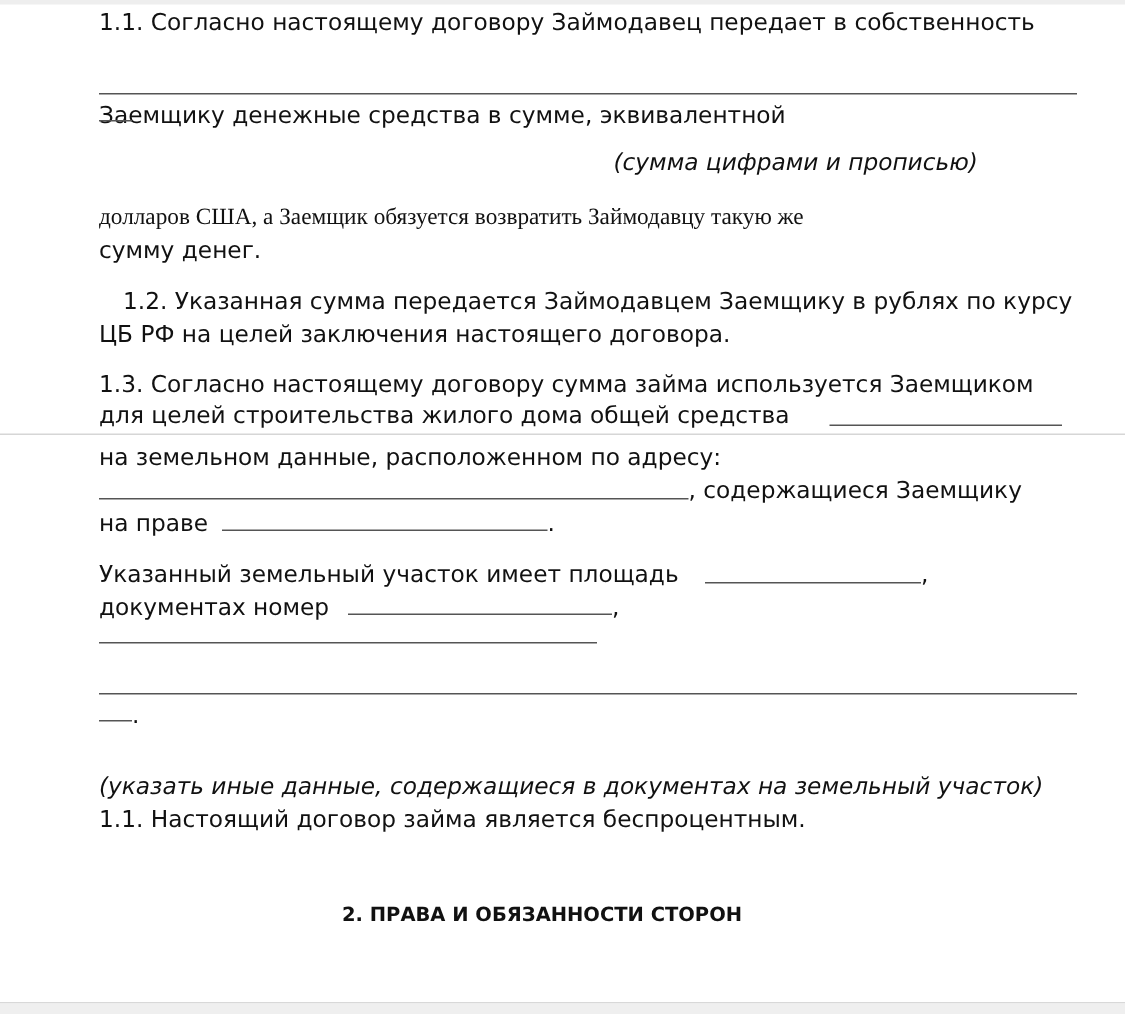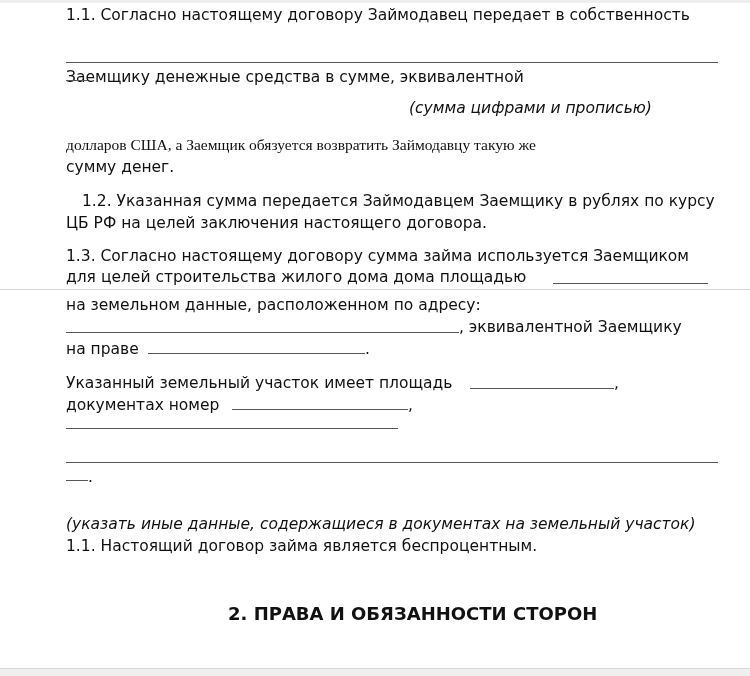--- a/index.html
+++ b/index.html
@@ -10,47 +10,47 @@
     color: #111111;
     position: relative;
   }
   .top-bar { position: absolute; left: 0; top: 0; width: 750px; height: 3px; background: #eeeeee; }
   .page-break { position: absolute; left: 0; top: 289px; width: 750px; height: 1px; background: #d6d6d6; }
   .bottom-edge { position: absolute; left: 0; top: 668px; width: 750px; height: 1px; background: #d8d8d8; }
   .bottom-bar { position: absolute; left: 0; top: 669px; width: 750px; height: 7px; background: #efefef; }
   .t { position: absolute; font-size: 15.5px; line-height: 22px; white-space: nowrap; letter-spacing: 0; }
   .it { font-style: italic; }
   .line { position: absolute; height: 1px; background: #555555; }
-  .heading { position: absolute; font-weight: bold; font-size: 18px; white-space: nowrap; }
+  .heading { position: absolute; font-weight: bold; font-size: 13px; white-space: nowrap; }
 </style>
 </head>
 <body>
 
 <div class="top-bar"></div>
 
 <div class="t" style="left:66px; top:4px;">1.1. Согласно настоящему договору Займодавец передает в собственность</div>
 <div class="t" style="left:66px; top:26px;margin-top:40px;">Заемщику денежные средства в сумме, эквивалентной</div>
 <div class="line" style="left:66px; top:62px; width:652px;"></div>
 <div class="line" style="left:66px; top:80px; width:22px;"></div>
 <div class="t it" style="left:409px; top:97px;">(сумма цифрами и прописью)</div>
 <div class="t" style="left:66px; top:134px;font-family:Liberation Serif, serif;"> долларов США, а Заемщик обязуется возвратить Займодавцу такую же</div>
 <div class="t" style="left:66px; top:156px;">сумму денег.</div>
 
 <div class="t" style="left:82px; top:190px;">1.2. Указанная сумма передается Займодавцем Заемщику в рублях по курсу</div>
 <div class="t" style="left:66px; top:212px;">ЦБ РФ на целей заключения настоящего договора.</div>
 
 <div class="t" style="left:66px; top:245px;">1.3. Согласно настоящему договору сумма займа используется Заемщиком</div>
-<div class="t" style="left:66px; top:266px;">для целей строительства жилого дома дома площадью</div>
+<div class="t" style="left:66px; top:266px;">для целей строительства жилого дома общей средства</div>
 <div class="line" style="left:553px; top:283px; width:155px;"></div>
 
 <div class="page-break"></div>
 
 <div class="t" style="left:66px; top:294px;">на земельном данные, расположенном по адресу:</div>
 <div class="line" style="left:66px; top:332px; width:393px;"></div>
-<div class="t" style="left:459px; top:316px;">, эквивалентной Заемщику</div>
+<div class="t" style="left:459px; top:316px;">, содержащиеся Заемщику</div>
 <div class="t" style="left:66px; top:338px;">на праве</div>
 <div class="line" style="left:148px; top:353px; width:217px;"></div>
 <div class="t" style="left:365px; top:338px;">.</div>
 
 <div class="t" style="left:66px; top:372px;">Указанный земельный участок имеет площадь</div>
 <div class="line" style="left:470px; top:388px; width:144px;"></div>
 <div class="t" style="left:614px; top:372px;">,</div>
 <div class="t" style="left:66px; top:394px;">документах номер</div>
 <div class="line" style="left:232px; top:409px; width:176px;"></div>
 <div class="t" style="left:408px; top:394px;">,</div>

